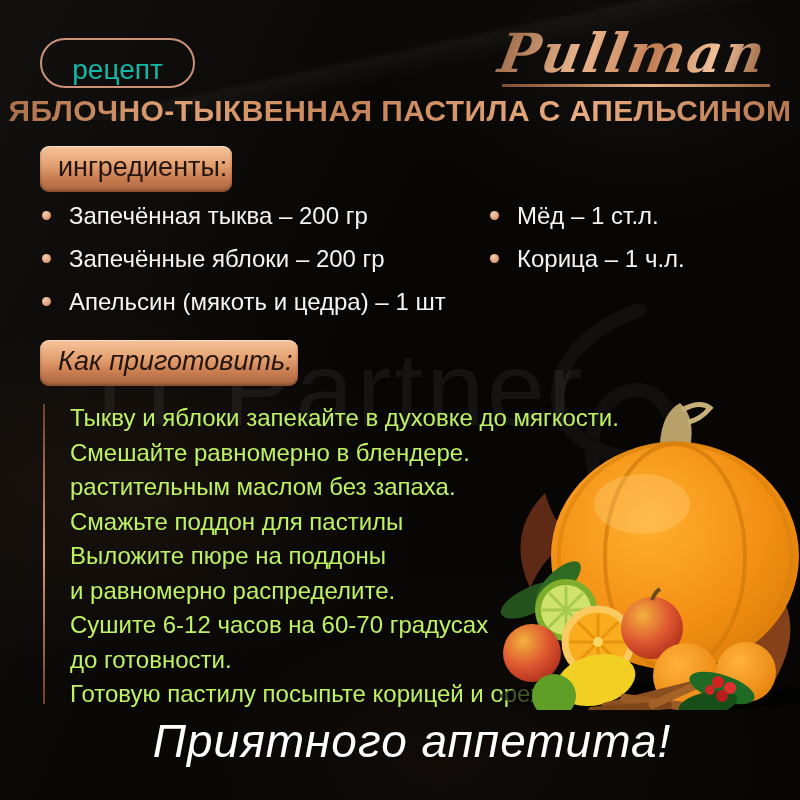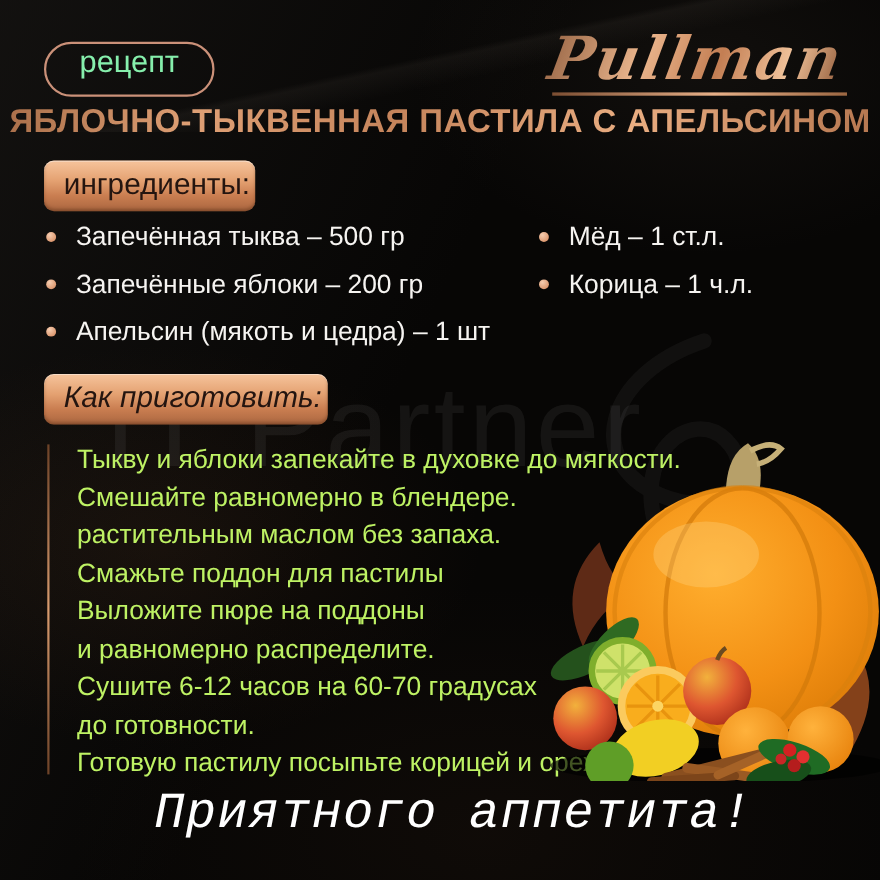--- a/index.html
+++ b/index.html
@@ -18,22 +18,22 @@
       #070605;
   }
   .edge-streak{
     position:absolute;left:0;top:0;width:800px;height:120px;
     background:linear-gradient(168deg, transparent 46%, rgba(110,100,90,0.10) 48%, transparent 56%);
   }
   
   .recipe-badge{
     position:absolute;left:40px;top:38px;width:151px;height:46px;
     border:2px solid #cb9179;border-radius:27px;
-    display:flex;align-items:flex-start;justify-content:center;
-    color:#86efac;font-size:28px;
+    display:flex;align-items:flex-end;justify-content:center;
+    color:#14b8a6;font-size:28px;
   }
   
   .brand{
     position:absolute;right:34px;top:24px;width:280px;text-align:right;
     font-family:"DejaVu Serif", serif;font-style:italic;font-weight:bold;
     font-size:54px;line-height:58px;letter-spacing:2px;
     transform:skewX(-10deg);
     background:linear-gradient(100deg,#8f5d3e 0%,#eab58c 35%,#c37e53 60%,#f0c29a 82%,#96603e 100%);
     -webkit-background-clip:text;background-clip:text;color:transparent;
   }
@@ -82,21 +82,21 @@
     font-size:104px;letter-spacing:3px;
     color:rgba(210,210,210,0.07);white-space:nowrap;
     font-family:"Liberation Sans", sans-serif;
   }
   .swirl{position:absolute;left:490px;top:300px;}
   
   .illustration{position:absolute;right:0;top:388px;width:330px;height:322px;}
   
   .footer-script{
     position:absolute;left:0;right:0;top:714px;text-align:center;
-    font-family:Liberation Mono, monospace;font-style:italic;
+    font-family:Liberation Sans, sans-serif;font-style:italic;
     font-size:46px;color:#ffffff;letter-spacing:1px;padding-left:24px;
   }
 </style>
 </head>
 <body>
 
 <div class="bg"></div>
 <div class="edge-streak"></div>
 
 <div class="watermark">IT Partner</div>
@@ -113,21 +113,21 @@
 
 <div class="title">ЯБЛОЧНО-ТЫКВЕННАЯ ПАСТИЛА С АПЕЛЬСИНОМ</div>
 
 <div class="section-badge" id="ingredients-badge">
   <span>ингредиенты:</span>
 </div>
 
 <div class="ing-col" id="ing-col-left">
   <div class="ing-item">
     <span class="bullet"></span>
-    <span>Запечённая тыква – 500 гр</span>
+    <span>Запечённая тыква – 200 гр</span>
   </div>
   <div class="ing-item">
     <span class="bullet"></span>
     <span>Запечённые яблоки – 200 гр</span>
   </div>
   <div class="ing-item">
     <span class="bullet"></span>
     <span>Апельсин (мякоть и цедра) – 1 шт</span>
   </div>
 </div>

